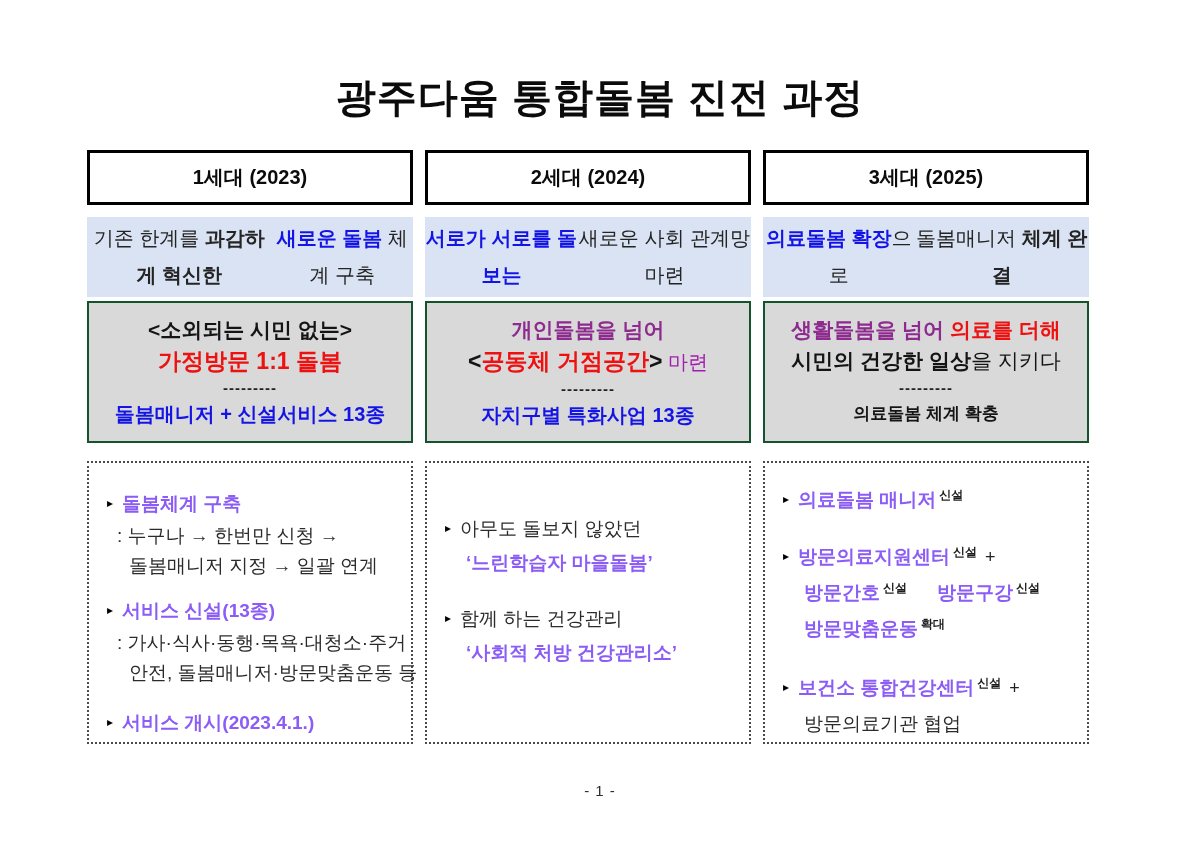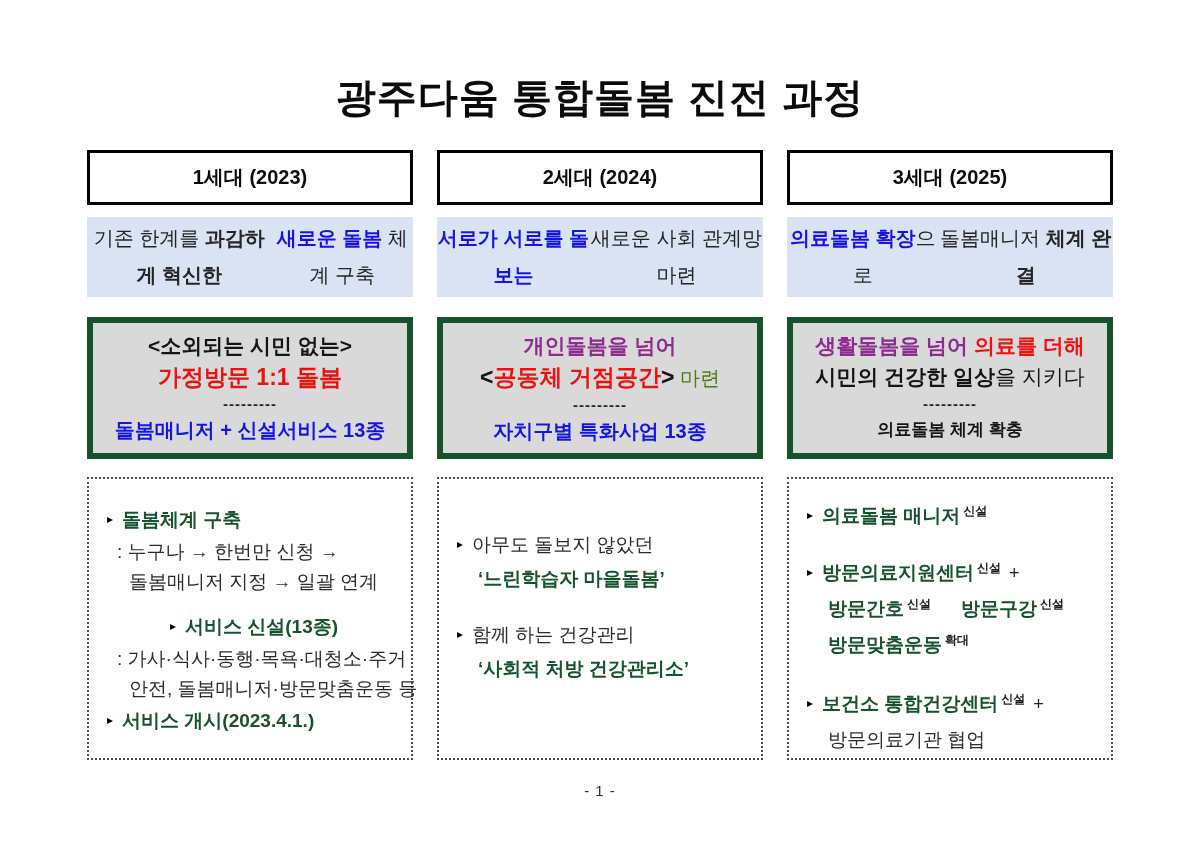--- a/index.html
+++ b/index.html
@@ -13,70 +13,70 @@
   html,body{margin:0;padding:0;background:#fff;}
   .page{
     position:relative;width:1200px;height:848px;background:#fff;
     font-family:"Liberation Sans","DejaVu Sans",sans-serif;color:var(--ink);
     overflow:hidden;
   }
   .title{
     position:absolute;top:70px;left:0;width:1200px;text-align:center;
     font-size:40px;font-weight:900;letter-spacing:1px;color:#0b0b0b;
   }
-  .columns{position:absolute;top:150px;left:87px;width:1026px;display:flex;gap:24px;}
+  .columns{position:absolute;top:150px;left:87px;width:1026px;display:flex;gap:12px;}
   .column{width:326px;display:flex;flex-direction:column;box-sizing:border-box;}
 
   .gen-header{
     box-sizing:border-box;height:55px;border:3px solid #000;background:#fff;
     display:flex;align-items:center;justify-content:center;
     font-size:20px;font-weight:700;color:#0b0b0b;
   }
   .summary-box{
     box-sizing:border-box;margin-top:12px;height:80px;background:var(--sum-bg);
     display:flex;flex-direction:row;align-items:center;justify-content:center;
     font-size:20px;line-height:37px;text-align:center;color:#242424;
   }
   .highlight-box{
-    box-sizing:border-box;margin-top:20px;height:142px;background:var(--hl-bg);
-    border:6px solid #14532d;display:flex;flex-direction:column;
+    box-sizing:border-box;margin-top:4px;height:142px;background:var(--hl-bg);
+    border:2px solid #14532d;display:flex;flex-direction:column;
     align-items:center;justify-content:center;text-align:center;color:#141414;
   }
   .hl-l1{font-size:21px;font-weight:700;line-height:30px;}
   .hl-l2{font-size:23px;font-weight:700;line-height:32px;}
   .hl-l2.md{font-size:21px;}
   .hl-dash{font-size:15px;font-weight:700;letter-spacing:1px;line-height:16px;margin:3px 0;color:#222;}
   .hl-l4{font-size:20px;font-weight:700;line-height:30px;}
   .hl-l4.sm{font-size:17px;}
   .b{font-weight:700;}
   .rg{font-weight:400;}
   .t-blue{color:var(--blue);}
   .t-red{color:var(--red);}
   .t-purple{color:var(--purple);}
-  .mdtxt{font-size:20px;font-weight:400;color:#4d7c0f;}
+  .mdtxt{font-size:20px;font-weight:400;color:#a21caf;}
 
   .details-box{
     box-sizing:border-box;margin-top:18px;height:283px;background:#fff;
     border:2px dotted #4a4a4a;padding:14px 10px 0 18px;
     font-size:19px;color:#2b2b2b;
   }
   .dgroup{margin:0;}
   .dl{line-height:30px;white-space:nowrap;}
   .dl.lh33{line-height:33px;}
-  .dl-title{font-weight:700;color:#14532d;}
+  .dl-title{font-weight:700;color:#8b5cf6;}
   .bullet{font-size:12px;margin-right:9px;position:relative;top:-3px;color:#000;}
   .ind1{padding-left:10px;}
   .ind2{padding-left:22px;}
   .ind-b{padding-left:21px;}
   .sup{font-size:12px;font-weight:700;position:relative;top:-7px;margin-left:3px;color:#1c1c1c;}
   .plus{font-weight:400;font-size:18px;margin-left:8px;color:#222;}
   .wgap{display:inline-block;width:30px;}
 
   .c1 .dgroup1{padding-top:12px;margin-bottom:15px;}
-  .c1 .dgroup2{margin-bottom:2px;text-align:center;}
+  .c1 .dgroup2{margin-bottom:20px;}
   .c2 .details-box{padding-top:26px;}
   .c2 .dgroup{margin-bottom:24px;}
   .c2 .dl{line-height:32px;}
   .c3 .details-box{padding-top:20px;}
   .c3 .dgroup1{margin-bottom:21px;}
   .c3 .dgroup2{margin-bottom:23px;}
 
   .page-number{
     position:absolute;top:782px;left:0;width:1200px;text-align:center;
     font-size:15px;color:#2f2f2f;letter-spacing:1px;

